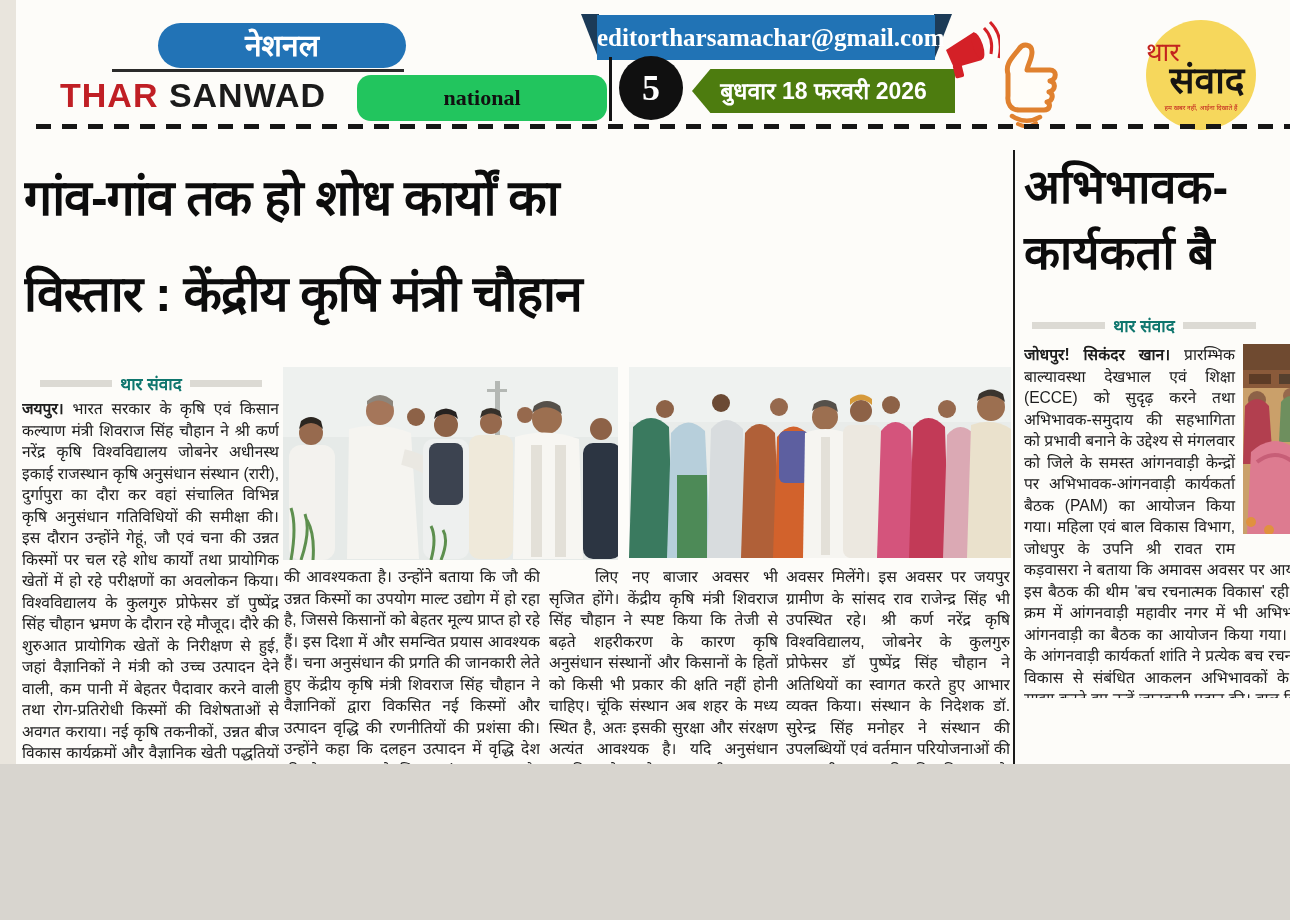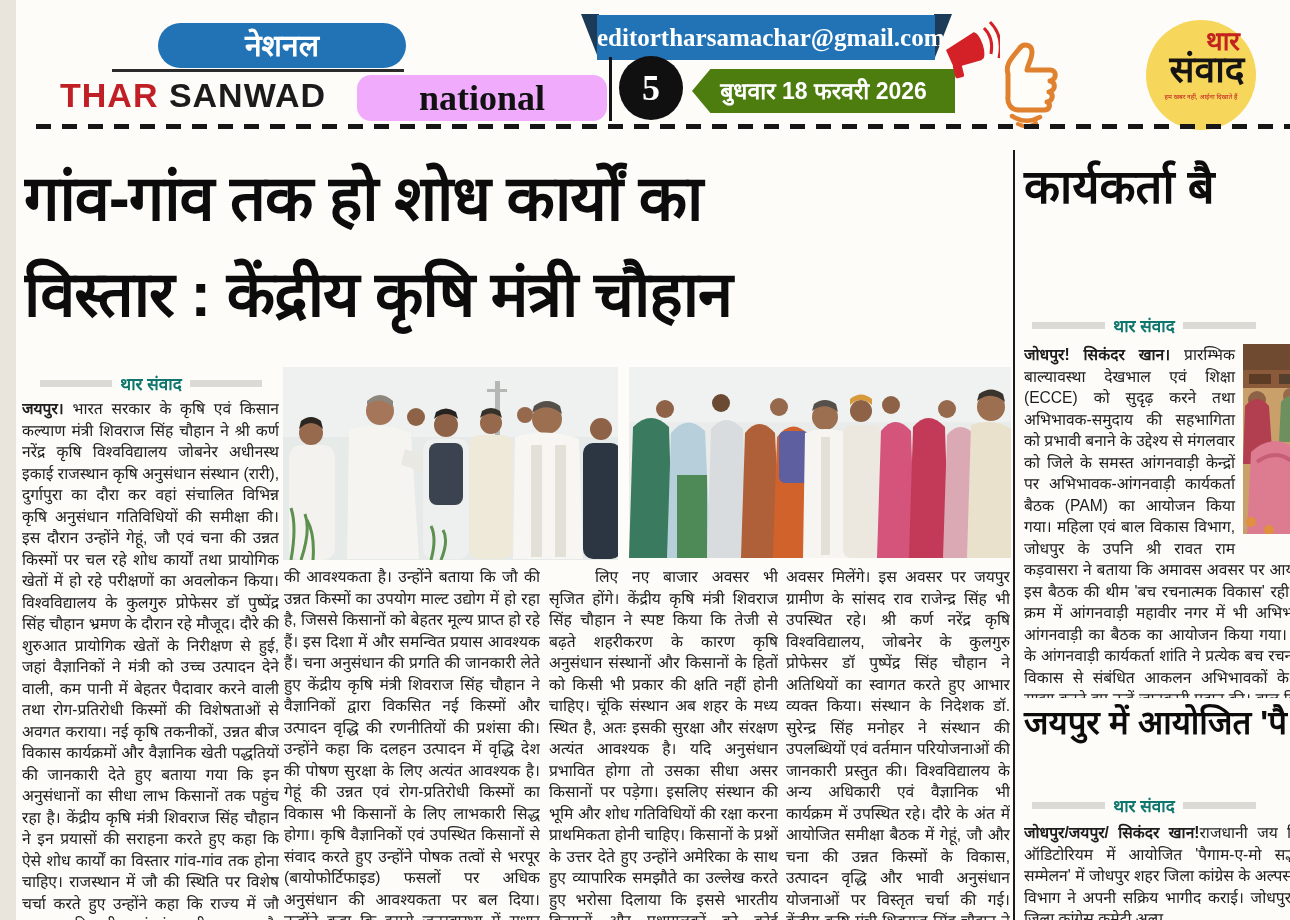--- a/index.html
+++ b/index.html
@@ -1,60 +1,60 @@
 <!DOCTYPE html>
 <html><head>
 <meta charset="utf-8">
 <style>
   html,body{margin:0;padding:0;background:#d8d5cf;}
   .page{
-    position:relative;width:1290px;height:920px;margin:0 auto;
+    position:relative;width:1290px;height:764px;margin:0 auto;
     background:#fdfcf9;overflow:hidden;
     font-family:"Liberation Sans","DejaVu Sans",sans-serif;color:#1b1b1b;
   }
   .edge-left{position:absolute;left:0;top:0;width:16px;height:920px;background:#e9e5dd;}
   .edge-top{position:absolute;left:0;top:0;width:16px;height:70px;background:#efdfe0;}
 
   
   .pill-hindi{position:absolute;left:158px;top:23px;width:248px;height:45px;border-radius:23px;
     background:#2273b6;color:#fff;font-weight:bold;font-size:30px;text-align:center;line-height:45px;}
   .mast-rule{position:absolute;left:112px;top:69px;width:292px;height:3px;background:#2b2b2b;}
   .masthead{position:absolute;left:60px;top:76px;font-size:34px;font-weight:bold;letter-spacing:1px;}
   .masthead .red{color:#c01f25;}
   .pill-eng{position:absolute;left:357px;top:75px;width:250px;height:46px;border-radius:14px;
-    background:#f0abfc;color:#111;font-family:"Liberation Serif",serif;font-weight:bold;
-    font-size:36px;text-align:center;line-height:46px;}
+    background:#22c55e;color:#111;font-family:"Liberation Serif",serif;font-weight:bold;
+    font-size:22px;text-align:center;line-height:46px;}
   .hdr-vline{position:absolute;left:609px;top:57px;width:3px;height:64px;background:#141414;}
   .page-num{position:absolute;left:619px;top:56px;width:64px;height:64px;border-radius:50%;
     background:#101010;color:#fff;font-family:"Liberation Serif",serif;font-weight:bold;
     font-size:36px;text-align:center;line-height:64px;}
   .email-band{position:absolute;left:597px;top:15px;width:338px;height:45px;background:#2173b5;
     color:#fff;font-family:"Liberation Serif",serif;font-weight:bold;font-size:25px;
     line-height:45px;}
   .fold-l{position:absolute;left:581px;top:14px;width:18px;height:46px;background:#1c3b58;
     clip-path:polygon(100% 0,100% 100%,0 0);}
   .fold-r{position:absolute;left:934px;top:14px;width:18px;height:46px;background:#1c3b58;
     clip-path:polygon(0 0,0 100%,100% 0);}
   .date-band{position:absolute;left:692px;top:69px;width:263px;height:44px;background:#4d7c0f;
     clip-path:polygon(0 50%,7% 0,100% 0,100% 100%,7% 100%);
     color:#fff;font-weight:bold;font-size:23px;text-align:center;line-height:44px;}
   .mega{position:absolute;left:938px;top:10px;}
   .thumb{position:absolute;left:986px;top:26px;}
   .logo{position:absolute;left:1146px;top:20px;width:110px;height:110px;border-radius:50%;
     background:#f6d75c;}
-  .logo-thar{margin-top:8px;padding-right:16px;text-align:right;color:#c3231f;
-    font-weight:bold;font-size:26px;line-height:26px;}
+  .logo-thar{margin-top:19px;padding-right:16px;color:#c3231f;
+    font-weight:normal;font-size:26px;line-height:26px;}
   .logo-sanwad{text-align:center;color:#161412;font-weight:bold;font-size:37px;line-height:38px;margin-top:-3px;padding-left:12px;}
   .logo-tag{text-align:center;color:#c3231f;font-size:6.5px;margin-top:3px;}
   .dashrule{position:absolute;left:36px;right:0;top:124px;height:5px;
     background:repeating-linear-gradient(90deg,#161616 0 15px,transparent 15px 26px);}
 
   
   .headline{position:absolute;left:24px;top:150px;width:988px;height:200px;overflow:hidden;
-    font-weight:800;font-size:63px;line-height:96px;letter-spacing:-1px;color:#0c0c0c;white-space:nowrap;}
+    font-weight:800;font-size:50px;line-height:96px;letter-spacing:-1px;color:#0c0c0c;white-space:nowrap;}
   .side-head{position:absolute;left:1024px;top:154px;font-weight:800;font-size:47px;
     line-height:66px;color:#0c0c0c;white-space:nowrap;}
   .side-head2{position:absolute;left:1024px;top:700px;font-weight:800;font-size:33px;
     line-height:45px;color:#0c0c0c;white-space:nowrap;}
 
   
   .dateline{position:absolute;display:flex;align-items:center;gap:8px;}
   .dateline .bar{flex:1;height:7px;background:#dcdad4;}
   .dateline .dl-text{color:#0f766e;font-weight:bold;font-size:17px;white-space:nowrap;}
 
@@ -198,20 +198,21 @@
         <path d="M348 34 q14 -11 28 1 l-2 -8 q-12 -9 -24 0 Z" fill="#3a342e"></path>
       <path d="M342 58 q22 -8 40 4 l0 129 l-44 0 Z" fill="#eae1cc"></path>
     </svg>
   </div>
 
   <div class="col" style="left:284px;top:566px;width:256px;height:354px;">की आवश्यकता है। उन्होंने बताया कि जौ की उन्नत किस्मों का उपयोग माल्ट उद्योग में हो रहा है, जिससे किसानों को बेहतर मूल्य प्राप्त हो रहे हैं। इस दिशा में और समन्वित प्रयास आवश्यक हैं। चना अनुसंधान की प्रगति की जानकारी लेते हुए केंद्रीय कृषि मंत्री शिवराज सिंह चौहान ने वैज्ञानिकों द्वारा विकसित नई किस्मों और उत्पादन वृद्धि की रणनीतियों की प्रशंसा की। उन्होंने कहा कि दलहन उत्पादन में वृद्धि देश की पोषण सुरक्षा के लिए अत्यंत आवश्यक है। गेहूं की उन्नत एवं रोग-प्रतिरोधी किस्मों का विकास भी किसानों के लिए लाभकारी सिद्ध होगा।  कृषि वैज्ञानिकों एवं उपस्थित किसानों से संवाद करते हुए उन्होंने पोषक तत्वों से भरपूर (बायोफोर्टिफाइड) फसलों पर अधिक अनुसंधान की आवश्यकता पर बल दिया। उन्होंने कहा कि इससे जनस्वास्थ्य में सुधार होगा और किसानों के</div>
   <div class="col" style="left:549px;top:566px;width:229px;height:354px;text-indent:46px;">लिए नए बाजार अवसर भी सृजित होंगे। केंद्रीय कृषि मंत्री शिवराज सिंह चौहान ने स्पष्ट किया कि तेजी से बढ़ते शहरीकरण के कारण कृषि अनुसंधान संस्थानों और किसानों के हितों को किसी भी प्रकार की क्षति नहीं होनी चाहिए। चूंकि संस्थान अब शहर के मध्य स्थित है, अतः इसकी सुरक्षा और संरक्षण अत्यंत आवश्यक है। यदि अनुसंधान प्रभावित होगा तो उसका सीधा असर किसानों पर पड़ेगा। इसलिए संस्थान की भूमि और शोध गतिविधियों की रक्षा करना प्राथमिकता होनी चाहिए। किसानों के प्रश्नों के उत्तर देते हुए उन्होंने अमेरिका के साथ हुए व्यापारिक समझौते का उल्लेख करते हुए भरोसा दिलाया कि इससे भारतीय किसानों और पशुपालकों को कोई नुकसान नहीं होगा। उन्होंने कहा कि इससे राजस्थान के मसालों सहित कृषि उत्पादों को वैश्विक बाजार में नए</div>
   <div class="col" style="left:786px;top:566px;width:224px;height:354px;">अवसर मिलेंगे। इस अवसर पर जयपुर ग्रामीण के सांसद राव राजेन्द्र सिंह भी उपस्थित रहे। श्री कर्ण नरेंद्र कृषि विश्वविद्यालय, जोबनेर के कुलगुरु प्रोफेसर डॉ पुष्पेंद्र सिंह चौहान ने अतिथियों का स्वागत करते हुए आभार व्यक्त किया। संस्थान के निदेशक डॉ. सुरेन्द्र सिंह मनोहर ने संस्थान की उपलब्धियों एवं वर्तमान परियोजनाओं की जानकारी प्रस्तुत की। विश्वविद्यालय के अन्य अधिकारी एवं वैज्ञानिक भी कार्यक्रम में उपस्थित रहे। दौरे के अंत में आयोजित समीक्षा बैठक में गेहूं, जौ और चना की उन्नत किस्मों के विकास, उत्पादन वृद्धि और भावी अनुसंधान योजनाओं पर विस्तृत चर्चा की गई। केंद्रीय कृषि मंत्री शिवराज सिंह चौहान ने कहा कि कृषि अनुसंधान का अंतिम उद्देश्य किसानों की आय में वृद्धि, उत्पादन क्षमता का विस्तार तथा देश की खाद्य एवं पोषण सुरक्षा को सुदृढ़ करना है।</div>
 
   <div class="side-head">
+    <div>अभिभावक-</div>
     <div>कार्यकर्ता बै</div>
   </div>
   <div class="dateline" style="left:1032px;top:314px;width:224px;">
     <span class="bar"></span>
     <span class="dl-text">थार संवाद</span>
     <span class="bar"></span>
   </div>
   <div class="col" style="left:1024px;top:344px;width:299px;height:354px;">
     <div class="side-photo photo" style="position:relative;">
       <svg width="80" height="190" viewBox="0 0 80 190">
@@ -234,21 +235,20 @@
             <circle cx="62" cy="180" r="5"></circle>
             <circle cx="74" cy="166" r="4"></circle>
           </g>
       </svg>
     </div>
     <span class="lede">जोधपुर! सिकंदर खान।</span><span> प्रारम्भिक बाल्यावस्था देखभाल एवं शिक्षा (ECCE) को सुदृढ़ करने तथा अभिभावक-समुदाय की सहभागिता को प्रभावी बनाने के उद्देश्य से मंगलवार को जिले के समस्त आंगनवाड़ी केन्द्रों पर अभिभावक-आंगनवाड़ी कार्यकर्ता बैठक (PAM) का आयोजन किया गया।</span>
     <span>महिला एवं बाल विकास विभाग, जोधपुर के उपनि श्री रावत राम कड़वासरा ने बताया कि अमावस अवसर पर आयोजित इस बैठक की थीम 'बच रचनात्मक विकास' रही। इसी क्रम में आंगनवाड़ी महावीर नगर में भी अभिभावक-आंगनवाड़ी का बैठक का आयोजन किया गया। बैठक के आंगनवाड़ी कार्यकर्ता शांति ने प्रत्येक बच रचनात्मक विकास से संबंधित आकलन अभिभावकों के साथ साझा करते हुए उन्हें जानकारी प्रदान की। बाल विकास परियोजना अ</span>
   </div>
 
   <div class="side-head2">
-    <div>जयपुर में आयोजित 'पै</div>
   </div>
   <div class="dateline" style="left:1032px;top:794px;width:224px;">
     <span class="bar"></span>
     <span class="dl-text">थार संवाद</span>
     <span class="bar"></span>
   </div>
   <div class="col" style="left:1024px;top:822px;width:299px;height:98px;">
     <span class="lede">जोधपुर/जयपुर/ सिकंदर खान!</span><span>राजधानी जय बिड़ला ऑडिटोरियम में आयोजित 'पैगाम-ए-मो सद्भावना सम्मेलन' में जोधपुर शहर जिला कांग्रेस के अल्पसंख्यक विभाग ने अपनी सक्रिय भागीद कराई। जोधपुर शहर जिला कांग्रेस कमेटी अल्प</span>
   </div>
 </div>

